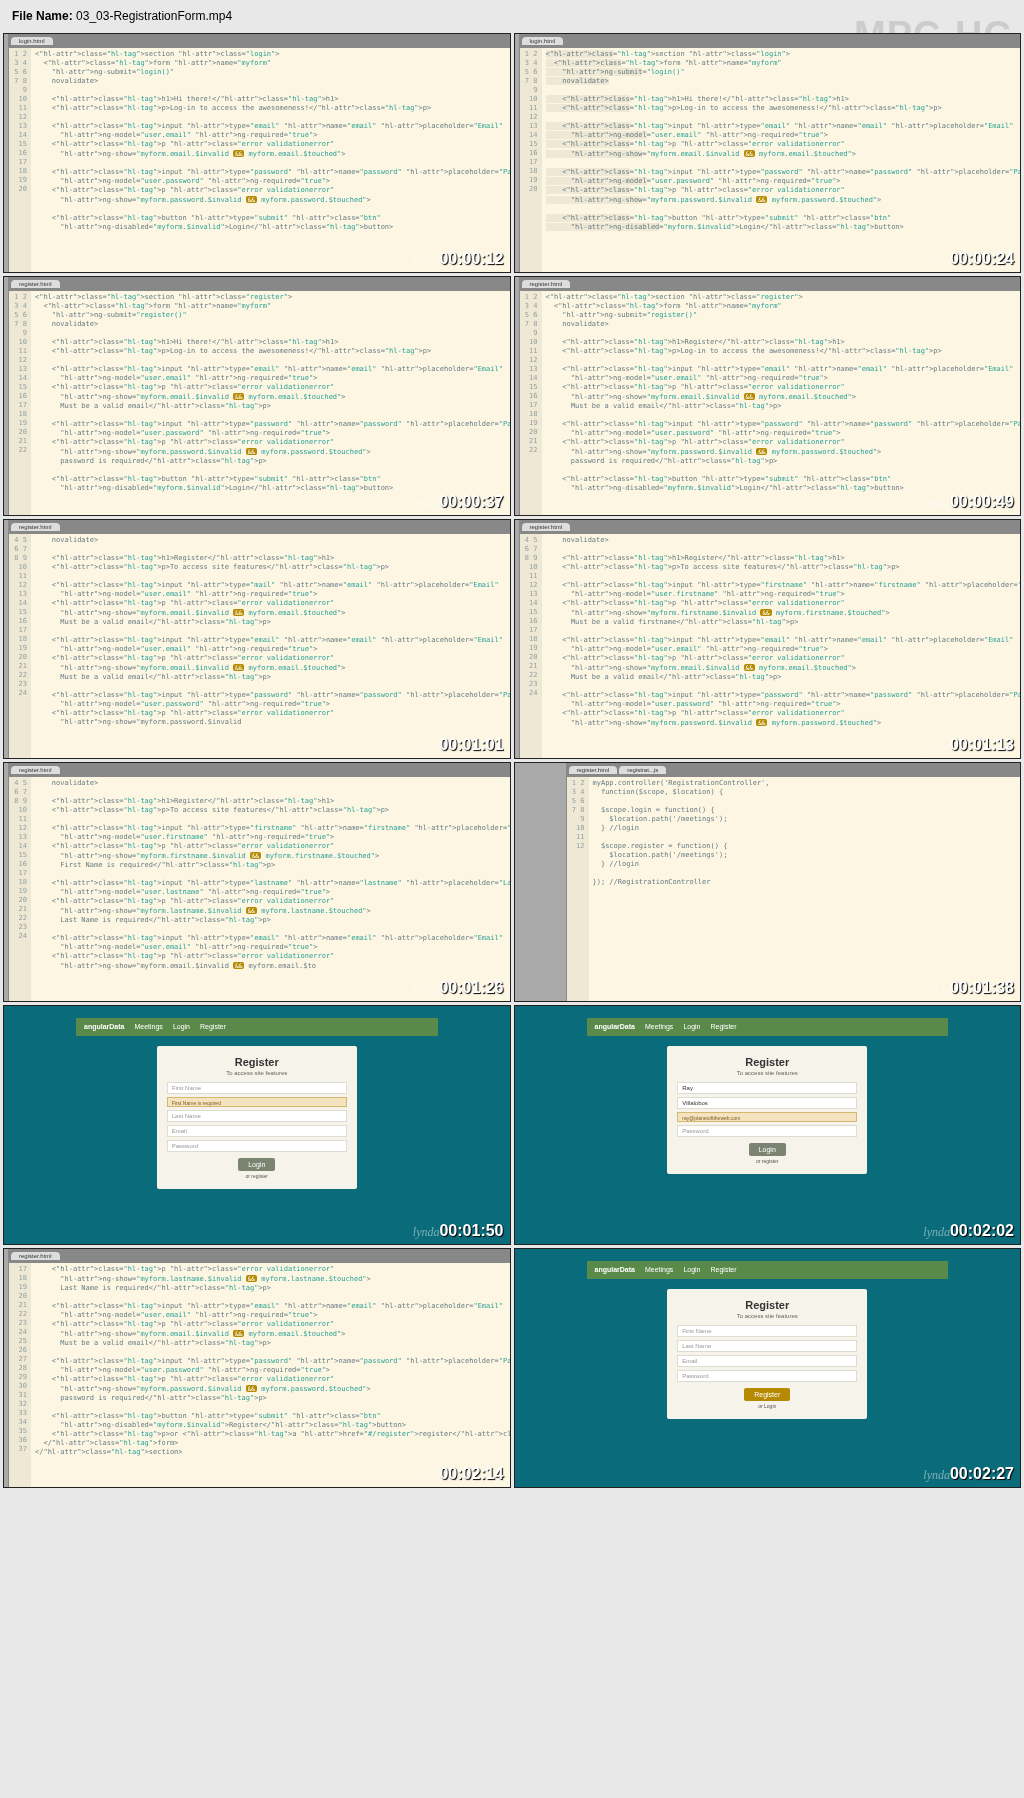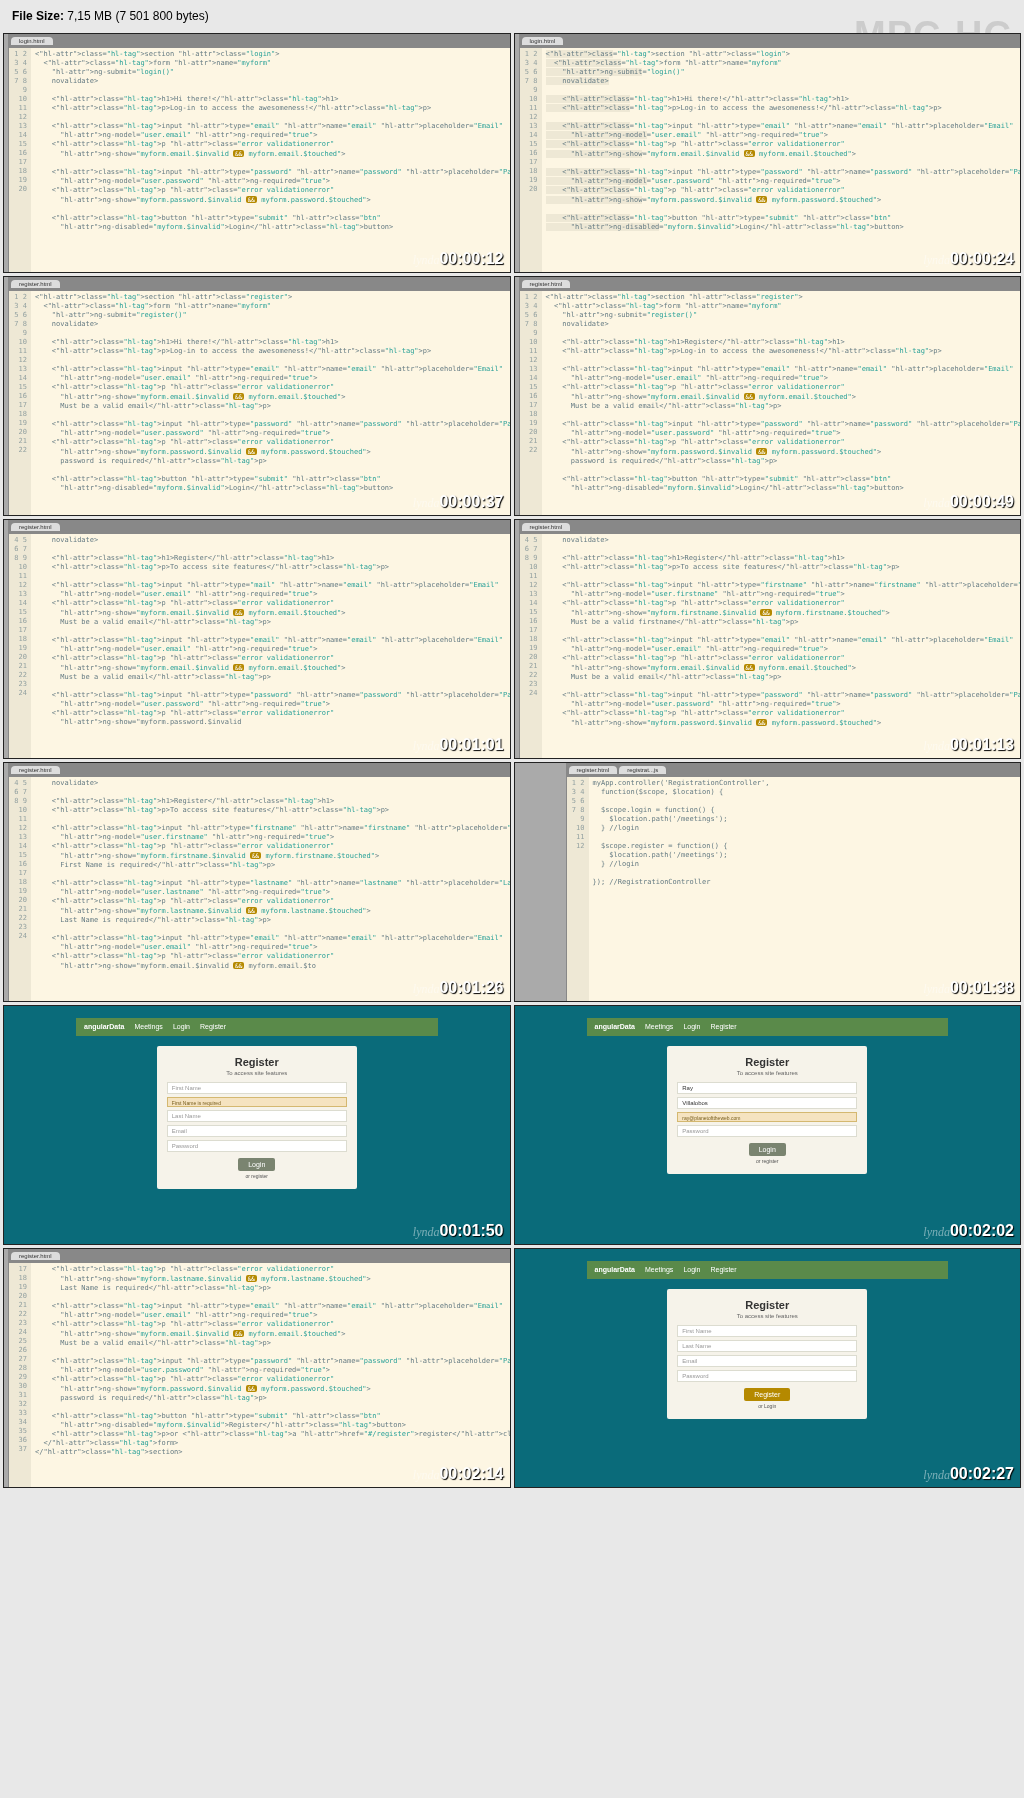--- a/index.html
+++ b/index.html
@@ -31,21 +31,21 @@
 .card .field { background: #fff; border: 1px solid #dcdcd0; height: 12px; margin: 3px 0; padding: 2px 4px; font-size: 6px; color: #999; }
 .card .field.filled { color: #333; }
 .card .err { background: #f5e3c0; border: 1px solid #d4b870; height: 10px; font-size: 5px; padding: 2px 4px; color: #7a6020; margin: 2px 0; }
 .card .btn { background: #7a8470; color: #fff; font-size: 7px; padding: 3px 10px; border: none; display: block; margin: 6px auto 2px; border-radius: 2px; }
 .card .link { font-size: 5px; text-align: center; color: #555; }
 </style>
 </head>
 <body>
 
 <div class="meta">
-  <span class="meta-row"><b>File Size:</b> <span>7,15 MB (7 501 800 bytes)</span></span>
+  <span class="meta-row"><b>File Name:</b> <span>03_03-RegistrationForm.mp4</span></span>
   <div class="watermark">MPC-HC</div>
 </div>
 
 <div class="grid">
 
   <div class="panel">
     <div class="editor">
       <div class="sidebar"></div>
       <div class="code-area">
         <div class="tabs"><span class="tab">login.html</span></div>

